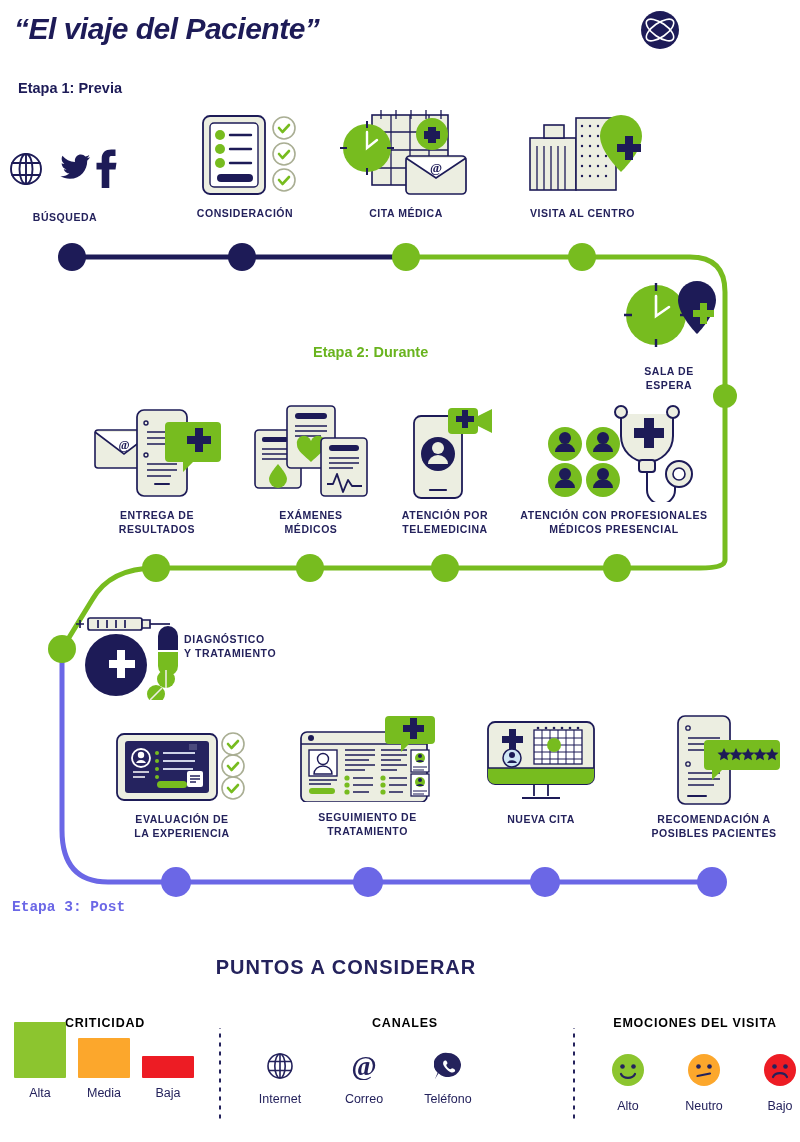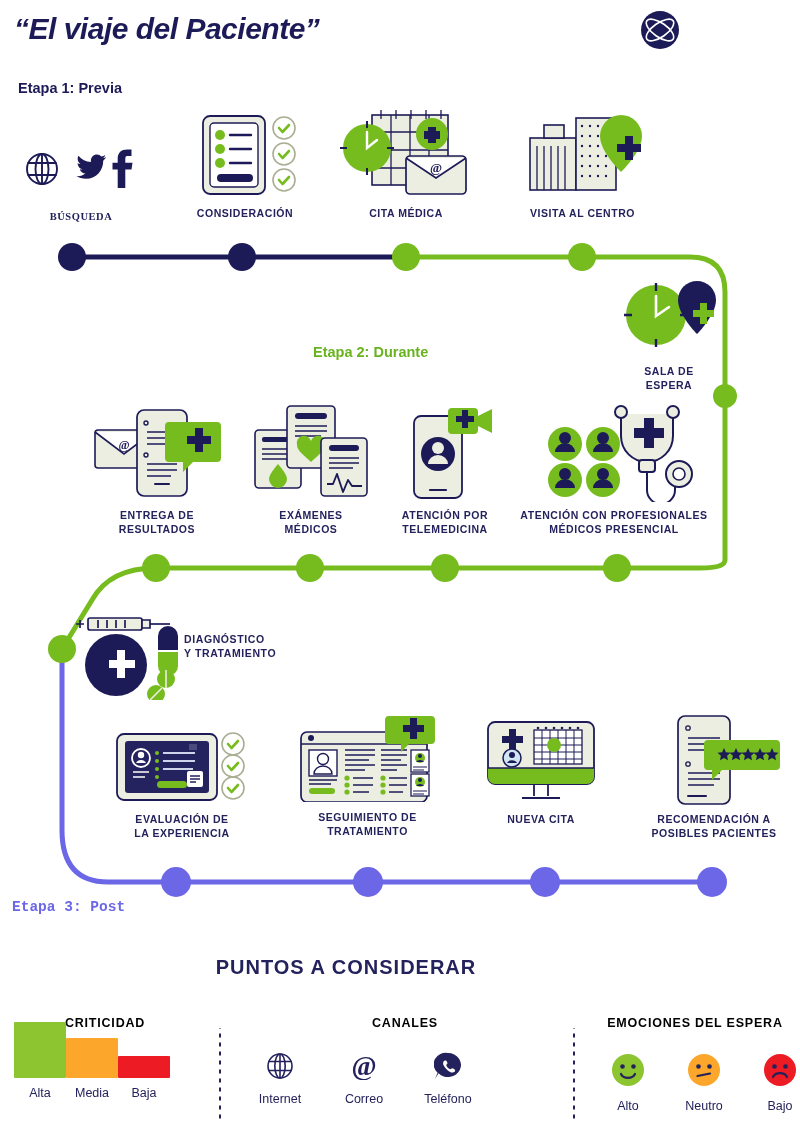--- a/index.html
+++ b/index.html
@@ -44,21 +44,21 @@
   }
   .legend-head {
     position: absolute; font-size: 12.5px; font-weight: 700; color: #000000;
     letter-spacing: 0.8px; white-space: nowrap; text-align: center;
   }
   .divider { position: absolute; top: 1028px; width: 2px; height: 92px;
     background-image: linear-gradient(#24225c 50%, rgba(255,255,255,0) 0%);
     background-position: left; background-size: 2px 9px; background-repeat: repeat-y; }
 
   .crit-bars { position: absolute; left: 14px; top: 1044px; width: 190px; height: 56px;
-    display: flex; align-items: flex-end; }
+    display: flex; align-items: flex-end; gap: 12px; }
   .crit-item { text-align: center; }
   .crit-swatch { width: 52px; border-radius: 1px; }
   .crit-cap, .chan-cap, .emo-cap {
     font-size: 12.5px; color: #24225c; margin-top: 8px; white-space: nowrap;
   }
 
   .chan-row { position: absolute; left: 246px; top: 1052px; display: flex; gap: 16px; }
   .chan-item { width: 68px; text-align: center; }
   .emo-row { position: absolute; left: 600px; top: 1053px; display: flex; gap: 20px; }
   .emo-item { width: 56px; text-align: center; }
@@ -101,21 +101,21 @@
     <circle cx="176" cy="882" r="15" fill="#6b67e6"></circle>
     <circle cx="368" cy="882" r="15" fill="#6b67e6"></circle>
     <circle cx="545" cy="882" r="15" fill="#6b67e6"></circle>
     <circle cx="712" cy="882" r="15" fill="#6b67e6"></circle>
   </svg>
 
   <div class="stage-label" id="stage1-label">Etapa 1: Previa</div>
   <div class="stage-label" id="stage2-label">Etapa 2: Durante</div>
   <div class="stage-label" id="stage3-label">Etapa 3: Post</div>
 
-  <div class="node" style="left:16px; top:140px; width:130px;font-family:Liberation Serif, serif;">
+  <div class="node" style="left:0; top:140px; width:130px;">
     <div class="art" style="width:120px;height:58px;">
       <svg viewBox="0 0 120 58" width="120" height="58">
         <g fill="none" stroke="#1d1b57" stroke-width="1.9">
           <circle cx="21" cy="29" r="15"></circle>
           <ellipse cx="21" cy="29" rx="6.5" ry="15"></ellipse>
           <path d="M6.5,23 H35.5 M6.5,35 H35.5 M21,14 V44"></path>
         </g>
         <path d="M78,18c-1.8,0.8-3.7,1.3-5.7,1.6c2-1.2,3.6-3.1,4.3-5.4c-1.9,1.1-4,1.9-6.3,2.4c-1.8-1.9-4.4-3.1-7.2-3.1
                  c-5.4,0-9.8,4.4-9.8,9.9c0,0.8,0.1,1.5,0.3,2.2c-8.2-0.4-15.4-4.3-20.3-10.3c-0.8,1.5-1.3,3.2-1.3,5c0,3.4,1.7,6.4,4.4,8.2
                  c-1.6,0-3.1-0.5-4.4-1.2v0.1c0,4.8,3.4,8.8,7.9,9.7c-0.8,0.2-1.7,0.3-2.6,0.3c-0.6,0-1.3-0.1-1.9-0.2c1.3,3.9,4.9,6.8,9.2,6.9
@@ -561,21 +561,21 @@
         <path d="M10,9 c0,0 1.2,-1 2,-0.4 c0.9,0.7 1.6,2.4 1.4,3 c-0.2,0.6 -1.2,1.1 -1.1,1.7 c0.2,1.4 2.6,3.7 4,3.9
                  c0.6,0.1 1.2,-0.9 1.8,-1 c0.7,-0.1 2.3,0.8 2.9,1.7 c0.5,0.8 -0.5,1.9 -0.5,1.9
                  c-1,1 -2.6,1.1 -4.4,0.2 c-2.6,-1.3 -5.3,-4 -6.4,-6.4 C8.8,11.6 9,9.9 10,9z" fill="#ffffff"></path>
       </svg>
       <div class="chan-cap">Teléfono</div>
     </div>
   </div>
 
   <div class="divider" style="left:573px;"></div>
 
-  <div class="legend-head" style="left:590px; top:1016px; width:210px;">EMOCIONES DEL ESPERA</div>
+  <div class="legend-head" style="left:590px; top:1016px; width:210px;">EMOCIONES DEL VISITA</div>
   <div class="emo-row">
     <div class="emo-item">
       <svg width="34" height="34" viewBox="0 0 34 34">
         <circle cx="17" cy="17" r="16" fill="#8cc52f"></circle>
         <circle cx="11.5" cy="13.5" r="2.3" fill="#24225c"></circle>
           <circle cx="22.5" cy="13.5" r="2.3" fill="#24225c"></circle>
         <path d="M10,21 a7.5,6 0 0 0 14,0" fill="none" stroke="#24225c" stroke-width="2.2" stroke-linecap="round"></path>
       </svg>
       <div class="emo-cap">Alto</div>
     </div>

